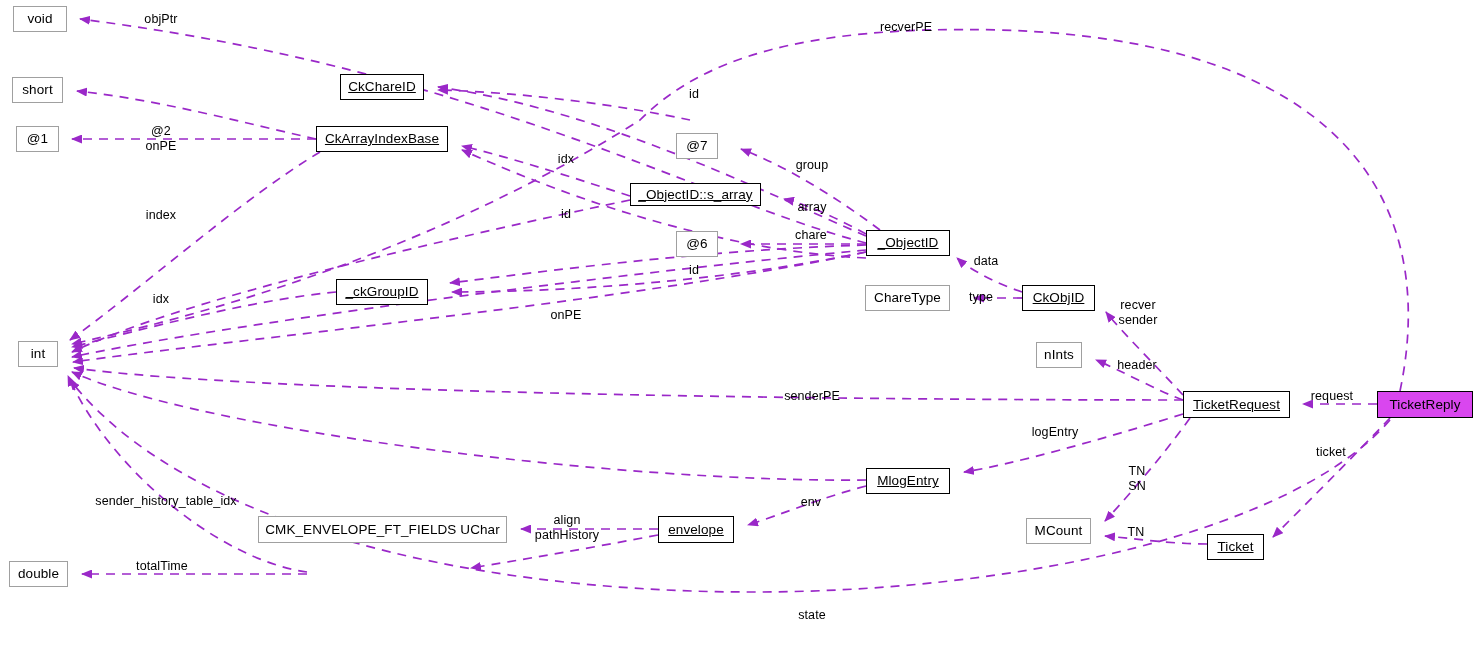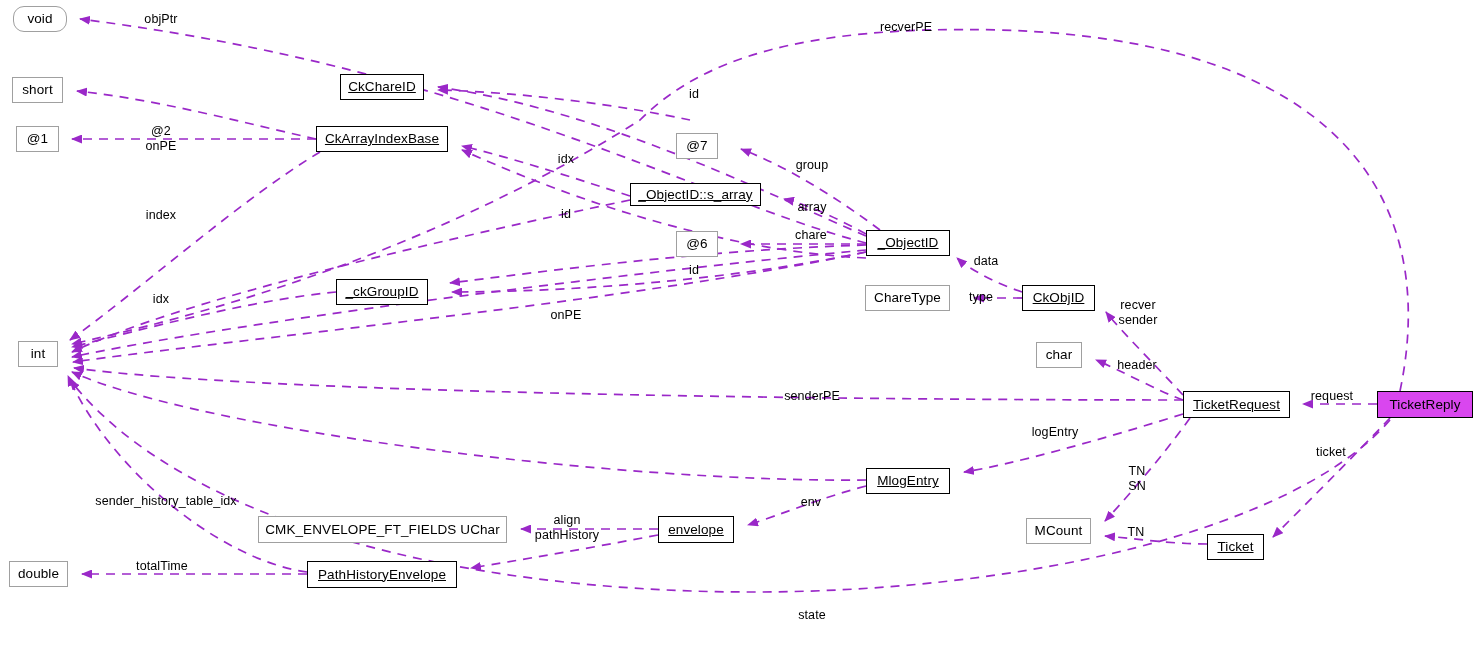--- a/index.html
+++ b/index.html
@@ -114,43 +114,42 @@
 
       <path d="M1400,391 C1440,200 1340,40 1000,30 C800,25 700,60 640,120 C420,260 180,320 72,344"></path>
 
       <path d="M690,120 C620,105 520,92 438,90"></path>
 
       <path d="M866,258 C700,250 540,185 462,150"></path>
 
     </g>
   </svg>
 
-  <div class="node basic" style="left:13px;top:6px;width:54px;height:26px;border-radius:11px;">void</div>
+  <div class="node basic" style="left:13px;top:6px;width:54px;height:26px;">void</div>
   <div class="node basic" style="left:12px;top:77px;width:51px;height:26px;">short</div>
   <div class="node basic" style="left:16px;top:126px;width:43px;height:26px;">@1</div>
   <div class="node basic" style="left:18px;top:341px;width:40px;height:26px;">int</div>
   <div class="node basic" style="left:9px;top:561px;width:59px;height:26px;">double</div>
   <div class="node cls" style="left:340px;top:74px;width:84px;height:26px;">CkChareID</div>
   <div class="node cls" style="left:316px;top:126px;width:132px;height:26px;">CkArrayIndexBase</div>
   <div class="node cls" style="left:336px;top:279px;width:92px;height:26px;">_ckGroupID</div>
   <div class="node basic" style="left:676px;top:133px;width:42px;height:26px;">@7</div>
   <div class="node cls" style="left:630px;top:183px;width:131px;height:23px;">_ObjectID::s_array</div>
   <div class="node basic" style="left:676px;top:231px;width:42px;height:26px;">@6</div>
   <div class="node cls" style="left:866px;top:230px;width:84px;height:26px;">_ObjectID</div>
   <div class="node basic" style="left:865px;top:285px;width:85px;height:26px;">ChareType</div>
   <div class="node cls" style="left:1022px;top:285px;width:73px;height:26px;">CkObjID</div>
-  <div class="node basic" style="left:1036px;top:342px;width:46px;height:26px;">char</div>
+  <div class="node basic" style="left:1036px;top:342px;width:46px;height:26px;">nInts</div>
   <div class="node cls" style="left:1183px;top:391px;width:107px;height:27px;">TicketRequest</div>
   <div class="node focus" style="left:1377px;top:391px;width:96px;height:27px;">TicketReply</div>
   <div class="node cls" style="left:866px;top:468px;width:84px;height:26px;">MlogEntry</div>
   <div class="node basic" style="left:1026px;top:518px;width:65px;height:26px;">MCount</div>
   <div class="node cls" style="left:1207px;top:534px;width:57px;height:26px;">Ticket</div>
   <div class="node cls" style="left:658px;top:516px;width:76px;height:27px;">envelope</div>
   <div class="node basic" style="left:258px;top:516px;width:249px;height:27px;">CMK_ENVELOPE_FT_FIELDS UChar</div>
-  <div class="node cls" style="left:307px;top:561px;width:150px;height:27px;">PathHistoryEnvelope</div>
 
   <div class="elabel" style="left:111px;top:12px;width:100px;">objPtr</div>
   <div class="elabel" style="left:111px;top:124px;width:100px;">@2
 onPE</div>
   <div class="elabel" style="left:111px;top:208px;width:100px;">index</div>
   <div class="elabel" style="left:111px;top:292px;width:100px;">idx</div>
   <div class="elabel" style="left:516px;top:152px;width:100px;">idx</div>
   <div class="elabel" style="left:516px;top:207px;width:100px;">id</div>
   <div class="elabel" style="left:516px;top:308px;width:100px;">onPE</div>
   <div class="elabel" style="left:644px;top:87px;width:100px;">id</div>

